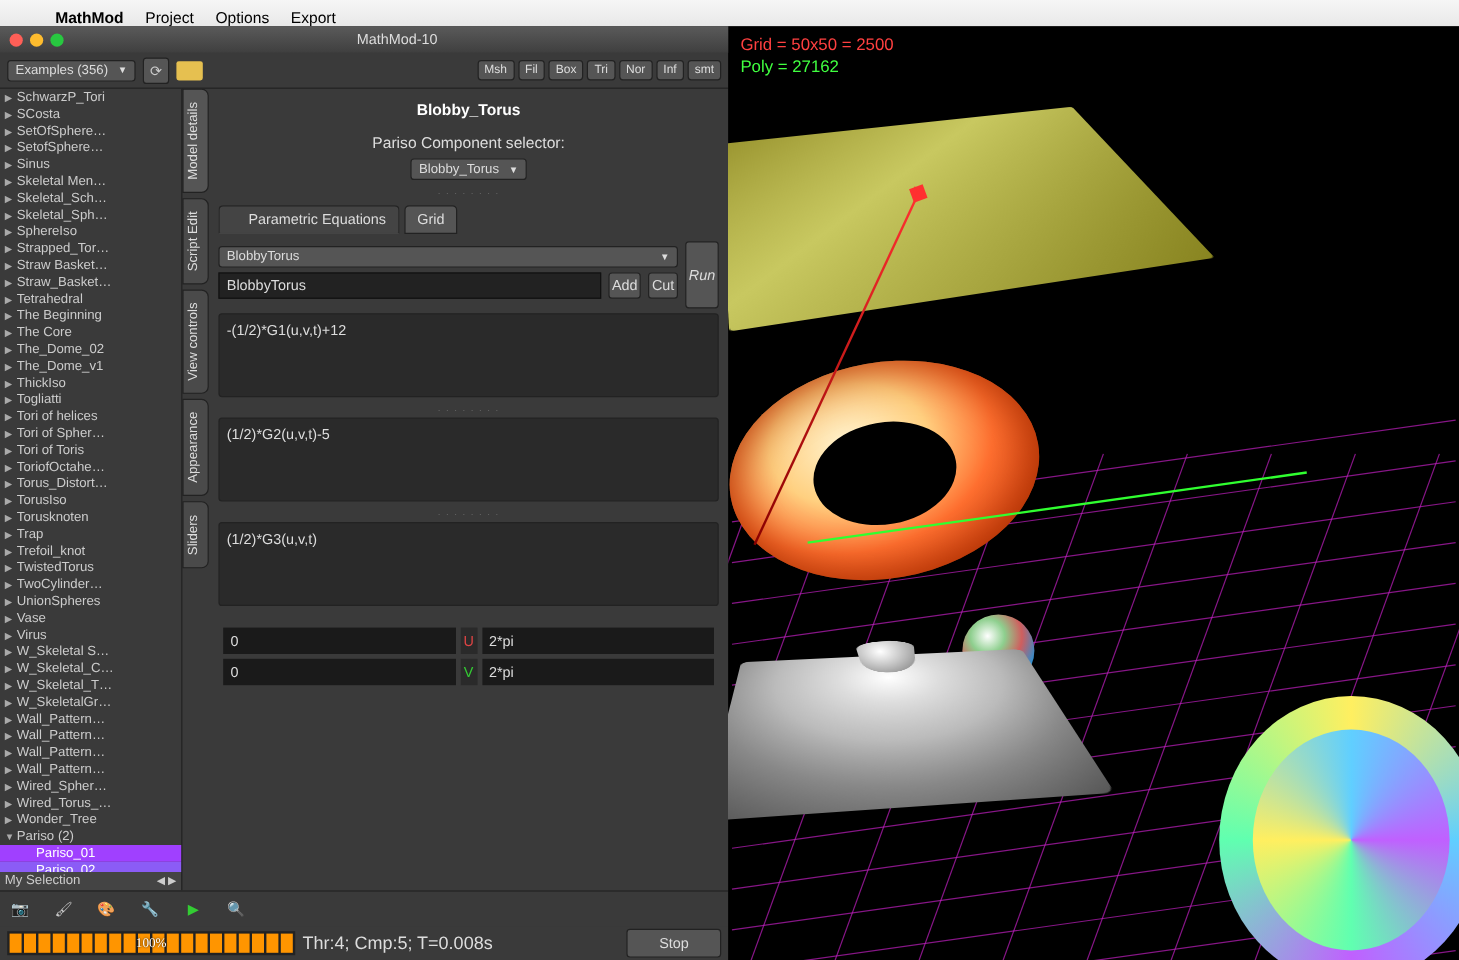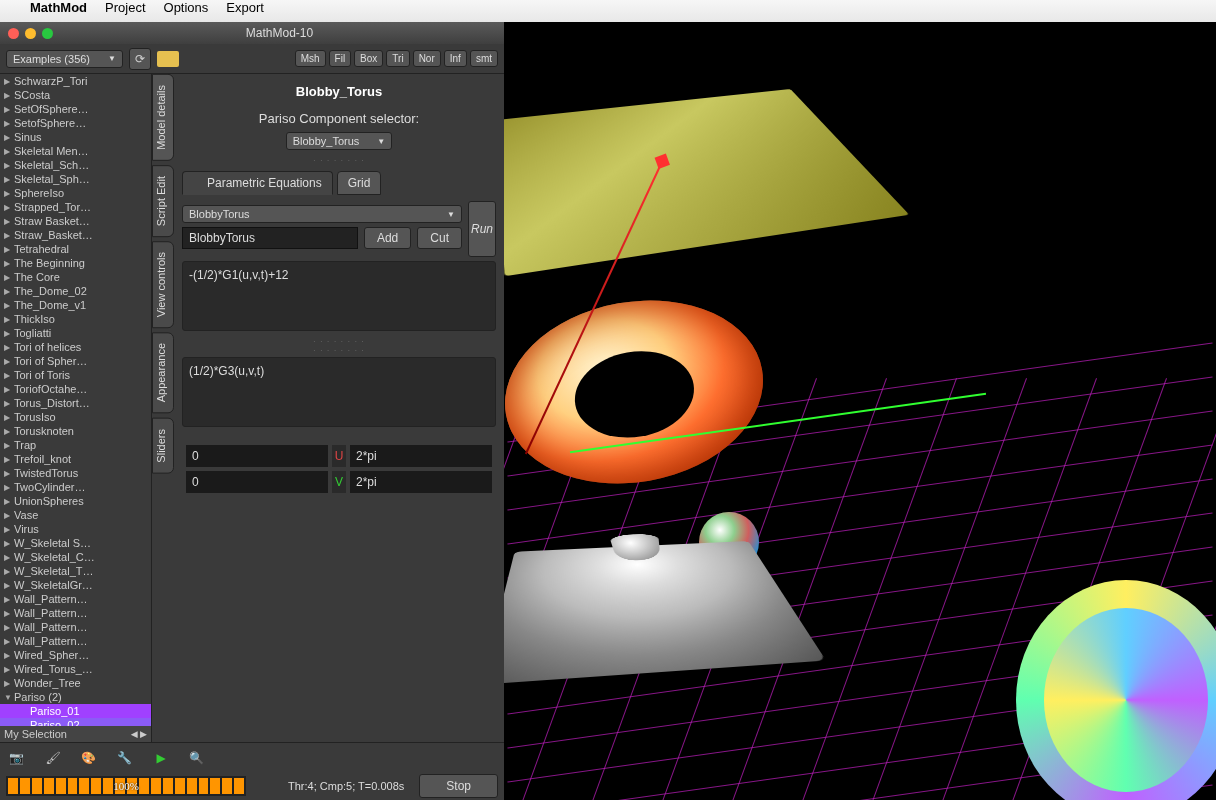--- a/index.html
+++ b/index.html
@@ -1,35 +1,35 @@
 <!DOCTYPE html>
 <html><head>
 <meta charset="utf-8">
 <style>
 * { margin:0; padding:0; box-sizing:border-box; font-family:-apple-system,Helvetica,Arial,sans-serif; }
 body { background:#2a2a2a; color:#ccc; font-size:12px; width:1216px; height:800px; overflow:hidden; }
 
-.menubar { height:22px; background:linear-gradient(#f6f6f6,#e8e8e8); display:flex; align-items:flex-start; padding:0 12px; gap:18px; color:#000; font-size:13px; }
+.menubar { height:22px; background:linear-gradient(#f6f6f6,#e8e8e8); display:flex; align-items:flex-end; padding:0 28px; gap:18px; color:#000; font-size:13px; }
 .apple { font-size:14px; }
 .menubar .title { font-weight:600; }
 
 .windows { display:flex; height:778px; }
 .win { display:flex; flex-direction:column; }
-.win-left { width:504px; background:#3a3a3a; }
+.win-left { width:607px; background:#3a3a3a; }
 .win-right { flex:1; background:#000; position:relative; }
 
 .titlebar { height:22px; background:linear-gradient(#5a5a5a,#3f3f3f); display:flex; align-items:center; padding:0 8px; color:#ddd; font-size:12px; }
 .traffic { display:flex; gap:6px; margin-right:10px; }
 .dot { width:11px; height:11px; border-radius:50%; }
 .dot.r{background:#ff5f57;} .dot.y{background:#febc2e;} .dot.g{background:#28c840;}
 .dot.d{background:#555;}
 .titlebar .wtitle { flex:1; text-align:center; }
 
 .toolbar-row { height:30px; display:flex; align-items:center; padding:2px 6px; gap:6px; background:#3a3a3a; border-bottom:1px solid #222; }
-.combo { background:#555; color:#ddd; border:1px solid #222; border-radius:3px; padding:2px 6px; display:flex; align-items:center; gap:18px; font-size:11px; }
+.combo { background:#555; color:#ddd; border:1px solid #222; border-radius:3px; padding:2px 6px; display:flex; align-items:center; gap:8px; font-size:11px; }
 .combo .tri { font-size:8px; }
 .iconbtn { width:22px; height:22px; background:#555; border:1px solid #222; border-radius:3px; display:flex; align-items:center; justify-content:center; font-size:12px; }
 .folder { background:#e6c050; border-radius:2px; width:22px; height:16px; }
 
 .small-btns { display:flex; gap:3px; margin-left:auto; }
 .sbtn { background:#555; color:#ddd; border:1px solid #222; border-radius:3px; padding:2px 5px; font-size:10px; }
 
 .left-body { display:flex; flex:1; overflow:hidden; }
 .tree-pane { width:152px; background:#3a3a3a; border-right:1px solid #222; overflow:hidden; display:flex; flex-direction:column; }
 .tree { flex:1; overflow-y:auto; font-size:11px; }
@@ -50,37 +50,37 @@
 .section-label { text-align:center; color:#ddd; padding:6px 0; font-size:13px; }
 .selector-row { display:flex; justify-content:center; margin-bottom:6px; }
 .dots-sep { text-align:center; color:#666; font-size:8px; letter-spacing:1px; }
 
 .tab-row { display:flex; gap:0; margin:6px 0; }
 .tab { background:#555; border:1px solid #222; padding:4px 10px; font-size:12px; color:#ddd; border-radius:4px 4px 0 0; margin-right:4px; }
 .tab.active { background:#444; border-bottom-color:#444;padding-left:24px; }
 
 .formula-block { background:#2a2a2a; border:1px solid #222; border-radius:3px; padding:6px; margin:2px 0 6px 0; min-height:70px; font-size:12px; color:#ddd; }
 .row-flex { display:flex; gap:6px; align-items:center; margin:4px 0; }
-.btn { background:#555; color:#ddd; border:1px solid #222; border-radius:3px; padding:3px 12px; font-size:12px; }
+.btn { background:#555; color:#ddd; border:1px solid #222; border-radius:3px; padding:3px 2px; font-size:12px; }
 .btn.big { padding:20px 2px;font-style:italic; }
 .txt-input { background:#222; color:#ddd; border:1px solid #111; padding:3px 6px; font-size:12px; }
 
 .domain-row { display:flex; gap:4px; margin:4px 0; }
 .domain-cell { background:#1a1a1a; color:#ddd; padding:4px 6px; font-size:12px; }
 .domain-sep { width:14px; text-align:center; color:#d44; background:#2a2a2a; padding:4px 0;}
 .domain-sep.g { color:#3c3; }
 
 .bottom-strip { height:30px; background:#3a3a3a; display:flex; align-items:center; padding:2px 8px; gap:18px; border-top:1px solid #222; }
 .tool-icon { width:18px; height:18px; display:flex;align-items:center;justify-content:center; }
 
 .progress-row { height:28px; display:flex; align-items:center; padding:2px 6px; gap:6px; background:#3a3a3a; }
 .prog { flex:0 0 240px; height:20px; background:#222; display:flex; gap:2px; padding:2px; position:relative; }
 .prog .seg { flex:1; background:#ff9500; }
 .prog .pct { position:absolute; left:50%; top:50%; transform:translate(-50%,-50%); color:#fff; font-size:11px; text-shadow:0 0 2px #000;font-family:Liberation Serif, serif; }
-.status-txt { font-size:11px; color:#ddd;margin-left:36px; }
+.status-txt { font-size:15px; color:#ddd; }
 .stop-btn { margin-left:auto; background:#555; border:1px solid #222; color:#ddd; padding:4px 26px; border-radius:3px; font-size:12px; }
 
 
 .vp { position:absolute; inset:0; background:#000; overflow:hidden; }
 .vp-text { position:absolute; top:6px; left:10px; font-family:Menlo,Consolas,monospace; font-size:14px; line-height:18px; }
 .vp-text .red { color:#ff4040; }
 .vp-text .grn { color:#40ff40; }
 .axis-x { position:absolute; top:142px; left:156px; width:2px; height:320px; background:linear-gradient(#ff3030,#880000); transform:rotate(25deg); transform-origin:top; }
 .axis-x::after { content:""; position:absolute; top:-9px; left:-5px; width:12px;height:12px;background:#ff3030; transform:rotate(45deg);}
 .axis-x-label { position:absolute; top:132px; left:154px; color:#ff3030; font-family:Menlo,monospace; font-size:13px;}
@@ -233,20 +233,21 @@
                 <div class="txt-input" style="flex:1">BlobbyTorus</div>
                 <div class="btn">Add</div>
                 <div class="btn">Cut</div>
               </div>
             </div>
             <div class="btn big">Run</div>
           </div>
 
           <div class="formula-block">-(1/2)*G1(u,v,t)+12</div>
           <div class="dots-sep">· · · · · · · ·</div>
+          <div class="formula-block">(1/2)*G2(u,v,t)-5</div>
           <div class="dots-sep">· · · · · · · ·</div>
           <div class="formula-block">(1/2)*G3(u,v,t)</div>
 
 
           <div style="padding:8px 4px">
             <div class="domain-row">
               <div class="domain-cell" style="flex:1">0</div>
               <div class="domain-sep">U</div>
               <div class="domain-cell" style="flex:1">2*pi</div>
             </div>
@@ -339,15 +340,19 @@
         </div>
       <div class="plane"></div>
       <div class="shape sphere2"></div>
       <div class="shape sphere1"></div>
       <div class="torus"></div>
       <div class="droplet"></div>
       <div class="shape spiral"></div>
       <div class="axis-y"></div>
       <div class="axis-x"></div>
       <div class="axis-x-label">X</div>
+      <div class="vp-text">
+        <div class="red">Grid = 50x50 = 2500</div>
+        <div class="grn">Poly = 27162</div>
+      </div>
     </div>
   </div>
 </div>
 
 </body></html>

